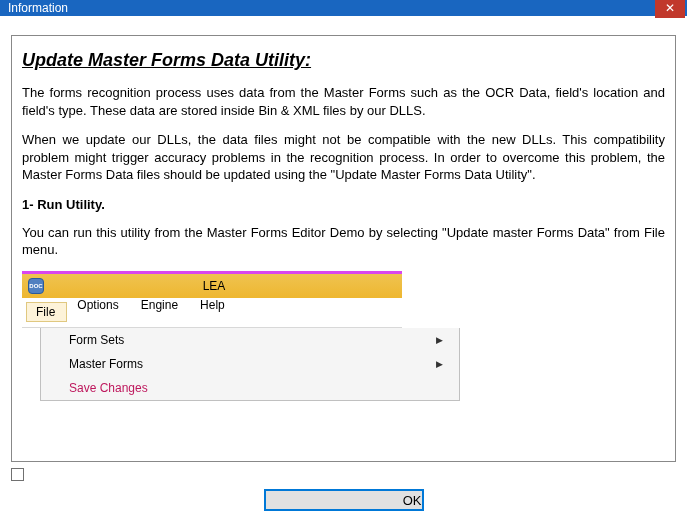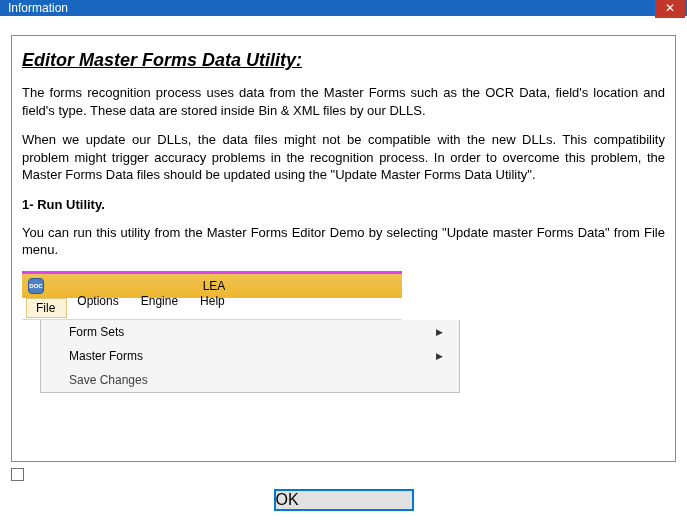--- a/index.html
+++ b/index.html
@@ -84,21 +84,21 @@
     border-radius: 4px;
     border: 1px solid #2a5a99;
     margin-right: 8px;
     display: flex; align-items: center; justify-content: center;
     color: #fff; font-size: 6px; font-weight: bold;
   }
   .ss-title { flex: 1; text-align: center; padding-right: 20px; }
   .ss-menubar {
     background: #fff;
     border-bottom: 1px solid #d8d8d8;
-    height: 22px;
+    height: 30px;
     display: flex;
     align-items: center;
     padding: 0 4px;
     font-size: 12px;
   }
   .ss-menu {
     padding: 2px 12px 16px 10px;
   }
   .ss-menu.open {
     background: #fdf3d9;
@@ -113,21 +113,21 @@
     border-top: none;
   }
   .ss-item {
     height: 24px;
     display: flex;
     align-items: center;
     justify-content: space-between;
     padding: 0 16px 0 28px;
     font-size: 12px;
   }
-  .ss-item.disabled { color: #404040; }
+  .ss-item.disabled { color: #be185d; }
   .arrow { font-size: 9px; color: #333; }
   .bottom {
     position: absolute;
     left: 11px; right: 11px; bottom: 4px;
     height: 52px;
   }
   .chk-row {
     display: flex; align-items: center;
     font-size: 11px;
     margin-top: 4px;
@@ -136,41 +136,41 @@
   .chk {
     width: 13px; height: 13px;
     border: 1px solid #707070;
     background: #fff;
   }
   .btn-row {
     display: flex; justify-content: center;
     margin-top: 8px;
   }
   .ok-btn {
-    width: 140px; height: 22px;
+    width: 160px; height: 22px;
     background: #e1e1e1;
     border: 2px solid #0078d7;
-    display: flex; align-items: center; justify-content: flex-start;
-    font-size: 16px;
+    display: flex; align-items: center; justify-content: flex-end;
+    font-size: 13px;
     cursor: pointer;
   }
 </style>
 </head>
 <body>
 
 <div class="titlebar">
   <span class="titlebar-title">Information</span>
   <div class="close-btn">
     <span>✕</span>
   </div>
 </div>
 
 <div class="content-frame">
   <div class="content-scroll">
-    <div class="h1">Editor Master Forms Data Utility:</div>
+    <div class="h1">Update Master Forms Data Utility:</div>
     <div class="para">The forms recognition process uses data from the Master Forms such as the OCR Data, field's location and field's type. These data are stored inside Bin &amp; XML files by our DLLS.</div>
     <div class="para">When we update our DLLs, the data files might not be compatible with the new DLLs. This compatibility problem might trigger accuracy problems in the recognition process. In order to overcome this problem, the Master Forms Data files should be updated using the "Update Master Forms Data Utility".</div>
     <div class="step">1- Run Utility.</div>
     <div class="para">You can run this utility from the Master Forms Editor Demo by selecting "Update master Forms Data" from File menu.</div>
 
     <div class="screenshot">
       <div class="ss-titlebar">
         <div class="ss-icon">DOC</div>
         <div class="ss-title">LEA</div>
       </div>

